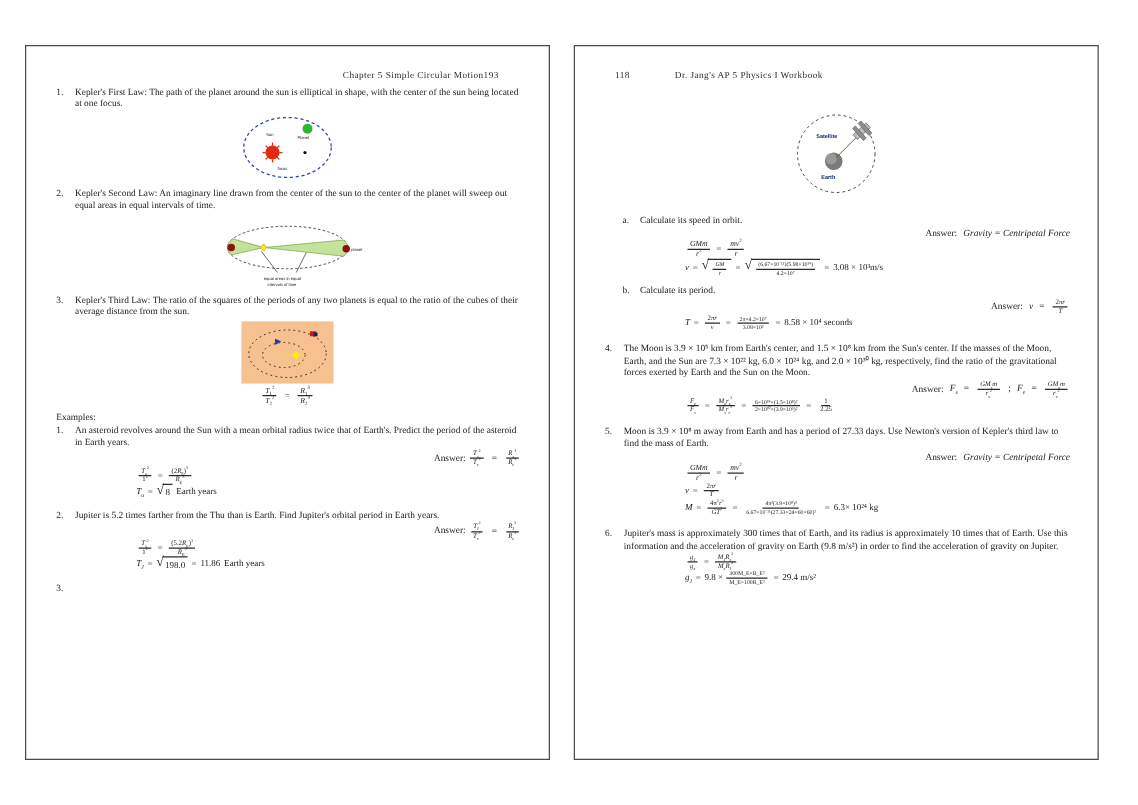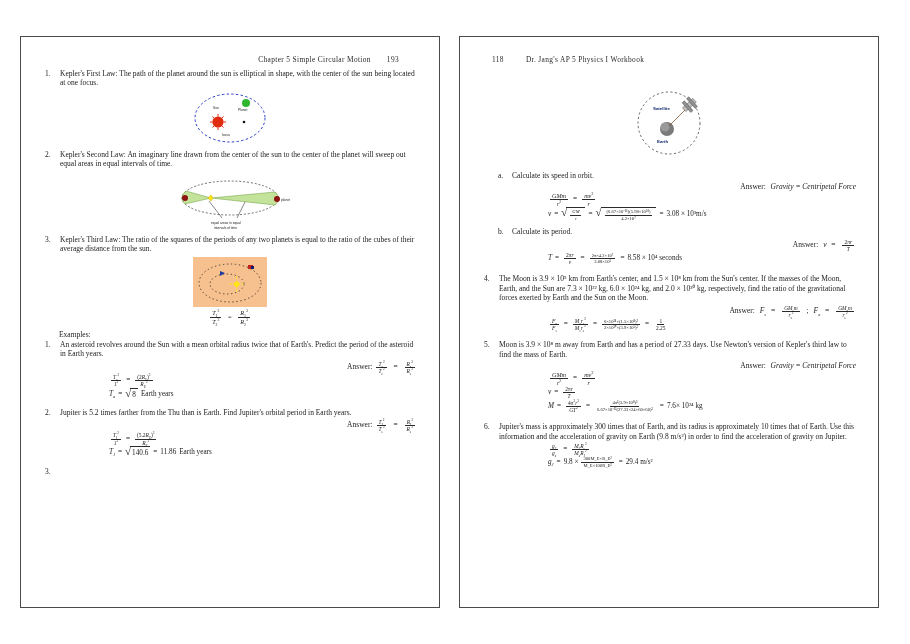--- a/index.html
+++ b/index.html
@@ -47,23 +47,23 @@
     font-size: 7.4px;
     letter-spacing: .35px;
     color: #2b2b2b;
     height: 14px;
     white-space: nowrap;
   }
   .runhead-right {
     text-align: right;
     padding-right: 18px;
   }
-  .runhead-right .chap { margin-right: 16px; }
+  .runhead-right .chap { margin-right: 0; }
   .runhead-left { text-align: left; padding-left: 10px; }
-  .runhead-left .pg { margin-right: 22px; }
+  .runhead-left .pg { margin-right: 36px; }
 
   
   .sec-title {
     font-weight: bold;
     font-size: 7.6px;
     margin: 14px 0 2px 0;
     padding-left: 2px;
   }
   .list { margin: 0; padding: 0; list-style: none; }
   .li {
@@ -79,21 +79,21 @@
     left: 2px;
     top: 0;
     width: 13px;
     text-align: left;
   }
   .li.sub { padding-left: 30px; }
   .li.sub > .num { left: 16px; }
 
   .examples-label {
     font-size: 7.5px;
-    margin: 4px 0 1px 16px;
+    margin: 4px 0 1px 2px;
   }
 
   .answer-line {
     font-size: 7.5px;
     line-height: 10px;
     padding-left: 36px;
     white-space: nowrap;
     text-align: right;
   }
   .answer-line .ital { font-style: italic; }
@@ -329,21 +329,21 @@
         <span class="frac">
           <span class="nu">(5.2<span class="mi">R</span><sub>E</sub>)<sup>3</sup></span>
           <span class="de"><span class="mi">R</span><sub>E</sub><sup>3</sup></span>
         </span>
       </div>
       <div class="eq-row deep">
         <span class="mi">T<sub>J</sub></span>
           <span class="eqs">=</span>
         <span class="rad">
             <span class="sign">√</span>
-            <span class="body">140.6</span>
+            <span class="body">198.0</span>
           </span>
         <span class="eqs">=</span>
         <span>11.86</span>
         <span class="ital" style="margin-left:3px;">Earth years</span>
       </div>
 
       <ul class="list" style="margin-top:8px;">
         <li class="li">
           <span class="num">3.</span>
         </li>
@@ -532,21 +532,21 @@
         <span class="frac">
           <span class="nu">4π<sup>2</sup><span class="mi">r</span><sup>3</sup></span>
           <span class="de"><span class="mi">GT</span><sup>2</sup></span>
         </span>
         <span class="eqs">=</span>
         <span class="frac tiny">
           <span class="nu">4π²(3.9×10⁸)³</span>
           <span class="de">6.67×10⁻¹¹(27.33×24×60×60)²</span>
         </span>
         <span class="eqs">=</span>
-        <span>7.6× 10²⁴ kg</span>
+        <span>6.3× 10²⁴ kg</span>
       </div>
 
       <ul class="list" style="margin-top:9px;">
         <li class="li">
           <span class="num">6.</span>
           <span>Jupiter's mass is approximately 300 times that of Earth, and its radius is approximately 10 times that of Earth. Use this information and the acceleration of gravity on Earth (9.8 m/s²) in order to find the acceleration of gravity on Jupiter.</span>
         </li>
       </ul>
       <div class="eq-row deep">
         <span class="frac">

